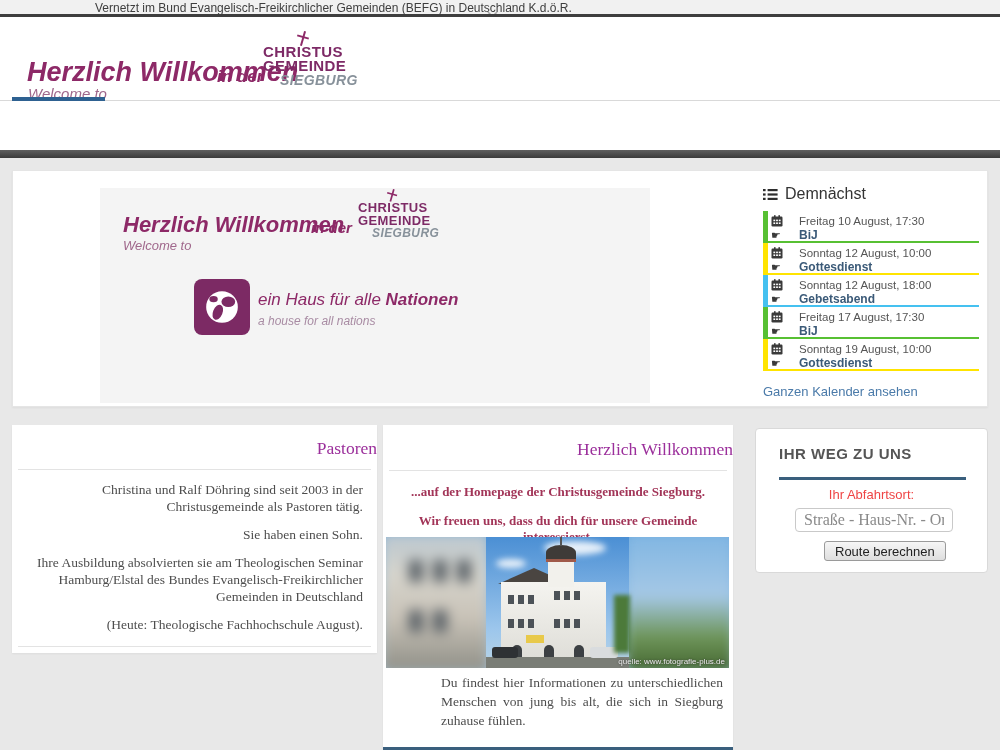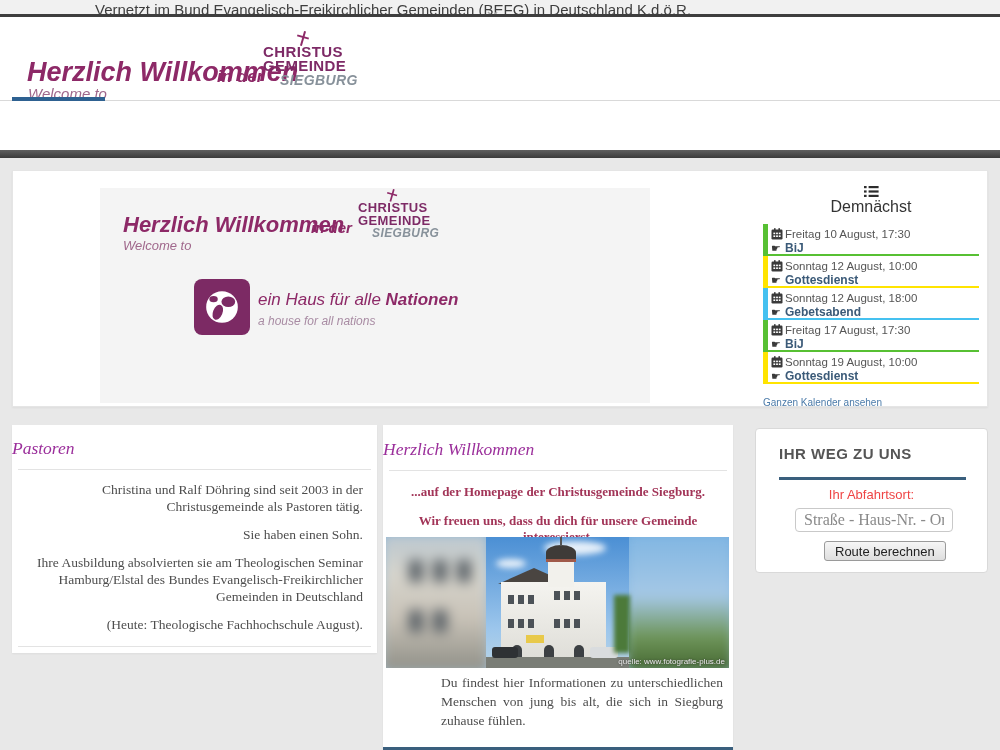--- a/index.html
+++ b/index.html
@@ -8,21 +8,21 @@
     position: relative;
     overflow: hidden;
     background: #e8e8e8;
     font-family: "Liberation Sans", sans-serif;
     color:#3f3f3f;
   }
   .abs { position:absolute; }
 
   
   #topbar { left:0; top:0; width:1000px; height:14px; background:#f1f1f1; }
-  #topbar .txt { position:absolute; left:95px; top:1px; font-size:15px; color:#3e3e3e; white-space:nowrap; }
+  #topbar .txt { position:absolute; left:95px; top:1px; font-size:12px; color:#3e3e3e; white-space:nowrap; }
   #topbar .chev { position:absolute; left:487px; top:4px; }
   #topbar-border { left:0; top:14px; width:1000px; height:3px; background:#3e3e3e; }
 
   
   #header { left:0; top:17px; width:1000px; height:83px; background:#ffffff; }
   .brand-title { font-style:italic; font-weight:bold; color:#8d2967; white-space:nowrap; }
   #header .hw { position:absolute; left:27px; top:40px; font-size:27px; }
   #header .inder { position:absolute; left:217px; top:50px; font-size:17px; }
   #header .welcome { position:absolute; left:28px; top:68px; font-size:15px; font-style:italic; color:#a0688c; }
 
@@ -58,36 +58,36 @@
   #hero-banner .logo .l3 { font-size:12px; padding-left:14px; }
   #hero-banner .logo .cross { left:29px; top:-13px; transform:scale(.85); }
 
   #globe-tile { position:absolute; left:94px; top:91px; width:56px; height:56px; background:#7c2a64; border-radius:8px; display:flex; align-items:center; justify-content:center; }
   #slogan { position:absolute; left:158px; top:102px; font-size:17px; font-style:italic; color:#8d2967; }
   #slogan .bold { font-weight:bold; }
   #slogan-sub { position:absolute; left:158px; top:126px; font-size:12px; font-style:italic; color:#a88ba3; }
 
   
   #upcoming { position:absolute; left:750px; top:14px; width:216px; }
-  #upcoming-header { display:flex; align-items:center; margin-bottom:8px;flex-direction:column; }
+  #upcoming-header { display:flex; align-items:center; gap:7px; margin-bottom:8px; }
   #upcoming-header .title { font-size:16px; color:#333; }
   .event { position:relative; padding:3px 0 3px 24px; border-bottom:2px solid #ccc; height:32px; cursor:pointer; }
   .event-bar { position:absolute; left:0; top:0; bottom:-2px; width:5px; }
-  .event .row { display:flex; align-items:center; gap:2px; height:14px; }
+  .event .row { display:flex; align-items:center; gap:16px; height:14px; }
   .event .row .ic { margin-left:-16px; width:12px; display:inline-flex; }
   .event-date { font-size:11.5px; color:#555; white-space:nowrap; }
   .event-title { font-size:12px; font-weight:bold; color:#3b5a78; }
   .hand { font-size:11px; color:#3a3a3a; line-height:11px; }
-  #calendar-link { display:inline-block; margin-top:13px; font-size:10px; color:#4a7aa9; cursor:pointer; }
+  #calendar-link { display:inline-block; margin-top:13px; font-size:13px; color:#4a7aa9; cursor:pointer; }
 
   
   .panel { background:#ffffff; box-shadow:0 1px 2px rgba(0,0,0,.05); }
   #col-left { left:12px; top:425px; width:365px; padding:13px 0 6px 0; }
   #col-mid  { left:383px; top:425px; width:350px; height:325px; padding-top:14px; }
-  .sec-heading { font-family:"Liberation Serif", serif; font-size:17.5px; color:#9b2f9b; text-align:left; margin-bottom:10px;font-style:italic; }
+  .sec-heading { font-family:"Liberation Serif", serif; font-size:17.5px; color:#9b2f9b; text-align:right; margin-bottom:10px; }
   .sec-hr { border:none; border-top:1px solid #e3e3e3; margin:0 6px; }
   #col-left p { font-family:Liberation Serif, serif; font-size:13.5px; line-height:17px; color:#4d4d4d; text-align:right; margin:11px 14px; }
   #col-left .sec-hr.bottom { margin-top:13px; }
 
   #welcome-intro p { font-family:"Liberation Serif", serif; font-size:13px; font-weight:bold; color:#a23558; text-align:center; margin:13px 8px; }
   #mid-paras { position:absolute; left:10px; top:248px; width:330px; }
   #mid-paras p { font-family:"Liberation Serif", serif; font-size:13.5px; line-height:19px; color:#4d4d4d; text-align:justify; margin-bottom:13px;margin-left:48px; }
   #mid-bottom-line { position:absolute; left:0; bottom:0; width:100%; height:3px; background:#3a5f7d; }
 
   

